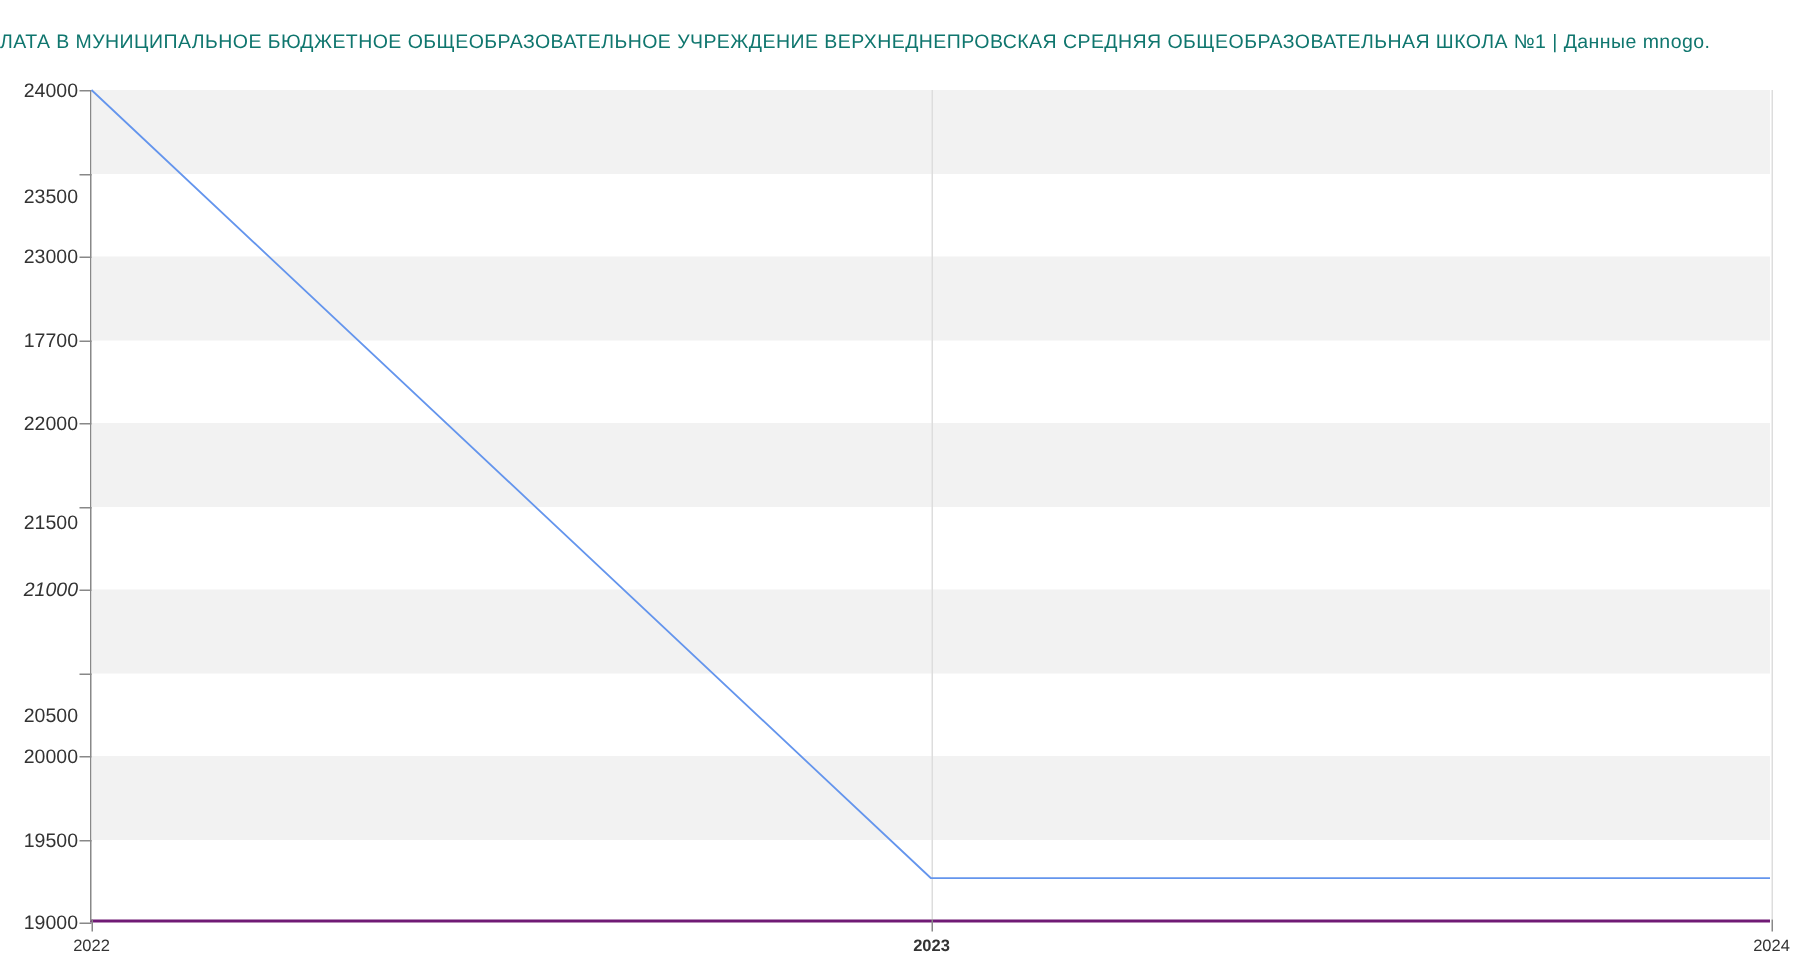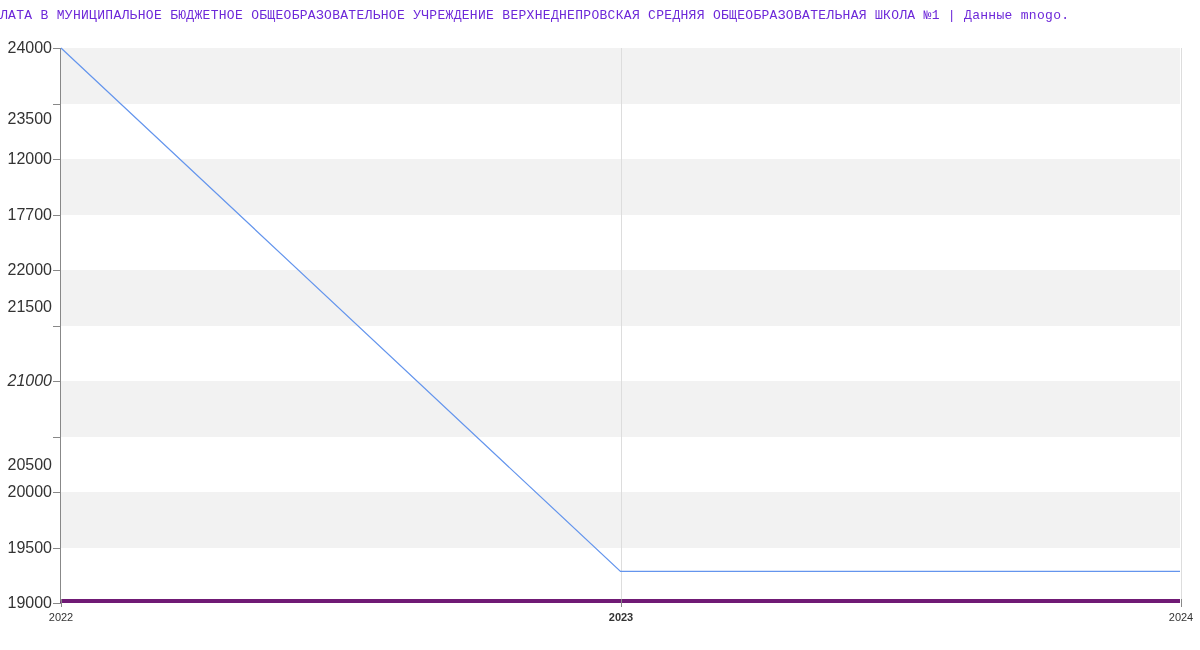--- a/index.html
+++ b/index.html
@@ -5,57 +5,56 @@
     * { margin: 0; padding: 0; box-sizing: border-box; }
     body {
       font-family: Arial, sans-serif;
       background: #fff;
       width: 1200px;
       height: 650px;
       overflow: hidden;
     }
     .title {
       font-size: 13px;
-      color: #6d28d9;
-      padding: 8px 0 0 0;
+      color: #0f766e;
+      padding: 20px 0 0 0;
       white-space: nowrap;
       letter-spacing: 0.3px;
-      font-family: Liberation Mono, monospace;
     }
     .chart-container {
       position: relative;
       width: 1200px;
       height: 620px;
     }
     .plot-area {
       position: absolute;
       left: 60px;
       top: 25px;
       width: 1120px;
       height: 555px;
       border-left: 1px solid #888;
-      border-bottom: 4px solid #701a75;
+      border-bottom: 2px solid #701a75;
     }
     .grid-band {
       position: absolute;
       left: 0;
       width: 100%;
       background: #f2f2f2;
     }
     .y-tick {
       position: absolute;
       left: -8px;
       width: 8px;
       height: 1px;
       background: #888;
     }
     .y-label {
       position: absolute;
       right: 1148px;
-      font-size: 16px;
+      font-size: 13px;
       color: #333;
       transform: translateY(-50%);
       text-align: center;
     }
     .x-tick {
       position: absolute;
       bottom: -8px;
       width: 1px;
       height: 8px;
       background: #888;
@@ -122,19 +121,19 @@
       <div class="x-label" style="left: 1120px;">2024</div>
       <svg class="line-layer" viewBox="0 0 1120 555" preserveAspectRatio="none">
         <path class="data-line" d="M0,0 L560,527.25 L1120,527.25"></path>
       </svg>
     </div>
 <div class="y-label" style="top: 580px;">19000</div>
     <div class="y-label" style="top: 524.5px;">19500</div>
     <div class="y-label" style="top: 469px;">20000</div>
     <div class="y-label" style="top: 413.5px; margin-top: 28px;">20500</div>
     <div class="y-label" style="top: 358px; font-style: italic;">21000</div>
-    <div class="y-label" style="top: 284px;">21500</div>
+    <div class="y-label" style="top: 313px;">21500</div>
     <div class="y-label" style="top: 247px;">22000</div>
     <div class="y-label" style="top: 191.5px;">17700</div>
-    <div class="y-label" style="top: 136px;">12000</div>
+    <div class="y-label" style="top: 136px;">23000</div>
     <div class="y-label" style="top: 80.5px; margin-top: 15px;">23500</div>
     <div class="y-label" style="top: 25px;">24000</div>
   </div>
 
 </body></html>

